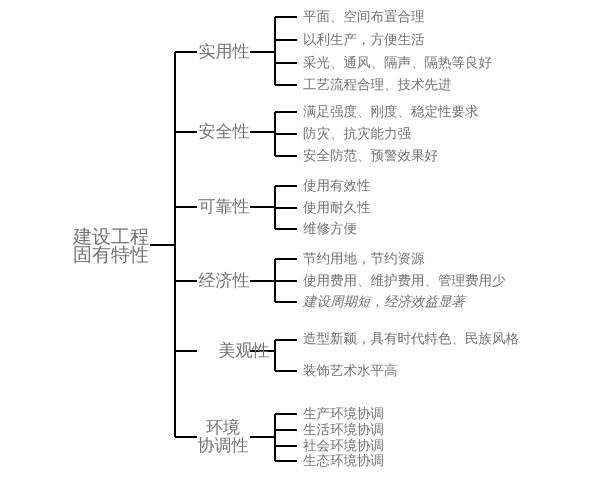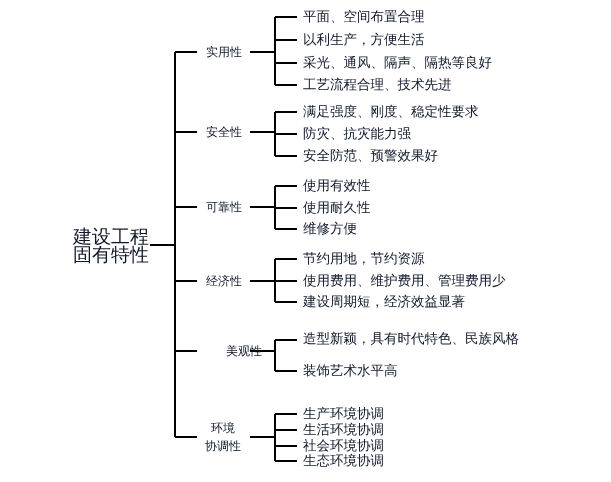--- a/index.html
+++ b/index.html
@@ -24,29 +24,29 @@
     left: 0;
     top: 0;
     width: 611px;
     height: 482px;
   }
   .node {
     position: absolute;
     font-size: 13px;
     line-height: 17px;
     white-space: nowrap;
-    color: #0f172a;
+    color: #737373;
   }
   .root-node {
     font-size: 19px;
     line-height: 18px;
     text-align: center;
   }
   .branch-node {
-    font-size: 12px;
+    font-size: 17px;
     line-height: 18px;
     text-align: center;
   }
   .leaf-node {
     font-size: 13.5px;
   }
 </style>
 </head>
 <body>
 
@@ -130,21 +130,21 @@
   </div>
   <div class="node leaf-node" style="left:303px; top:177px;">使用有效性</div>
   <div class="node leaf-node" style="left:303px; top:199px;">使用耐久性</div>
   <div class="node leaf-node" style="left:303px; top:220px;">维修方便</div>
 
   <div class="node branch-node" style="left:198px; top:272px; width:52px;">
     <div>经济性</div>
   </div>
   <div class="node leaf-node" style="left:303px; top:250px;">节约用地，节约资源</div>
   <div class="node leaf-node" style="left:303px; top:272px;">使用费用、维护费用、管理费用少</div>
-  <div class="node leaf-node" style="left:303px; top:293px;">建设周期短，经济效益显著</div>
+  <div class="node leaf-node" style="left:303px; top:293px;font-style:italic;">建设周期短，经济效益显著</div>
 
   <div class="node branch-node" style="left:198px; top:342px; width:52px;margin-left:20px;">
     <div>美观性</div>
   </div>
   <div class="node leaf-node" style="left:303px; top:331px;font-family:Liberation Mono, monospace;">造型新颖，具有时代特色、民族风格</div>
   <div class="node leaf-node" style="left:303px; top:362px;">装饰艺术水平高</div>
 
   <div class="node branch-node" style="left:192px; top:419px; width:62px;">
     <div>环境</div>
     <div>协调性</div>

